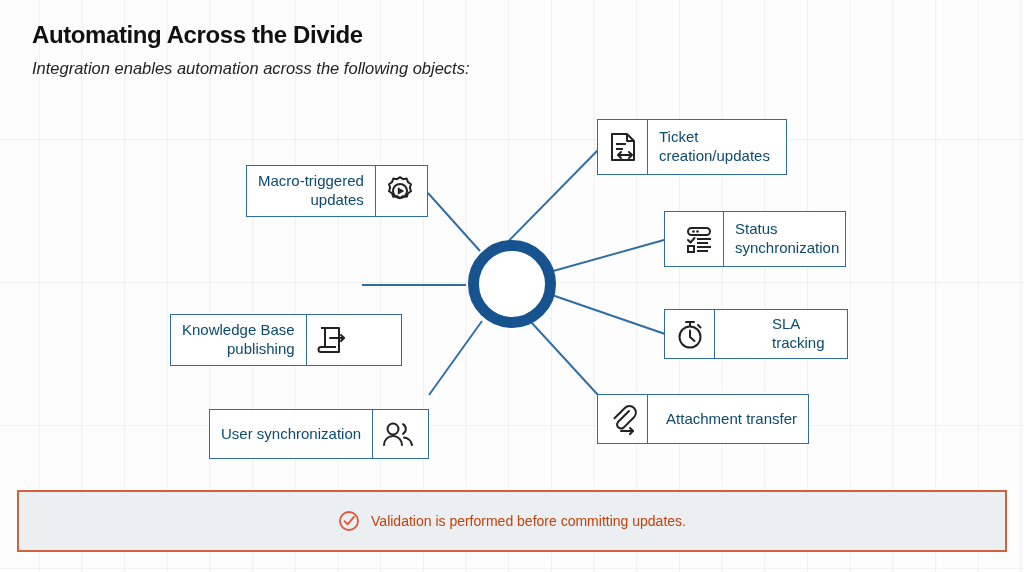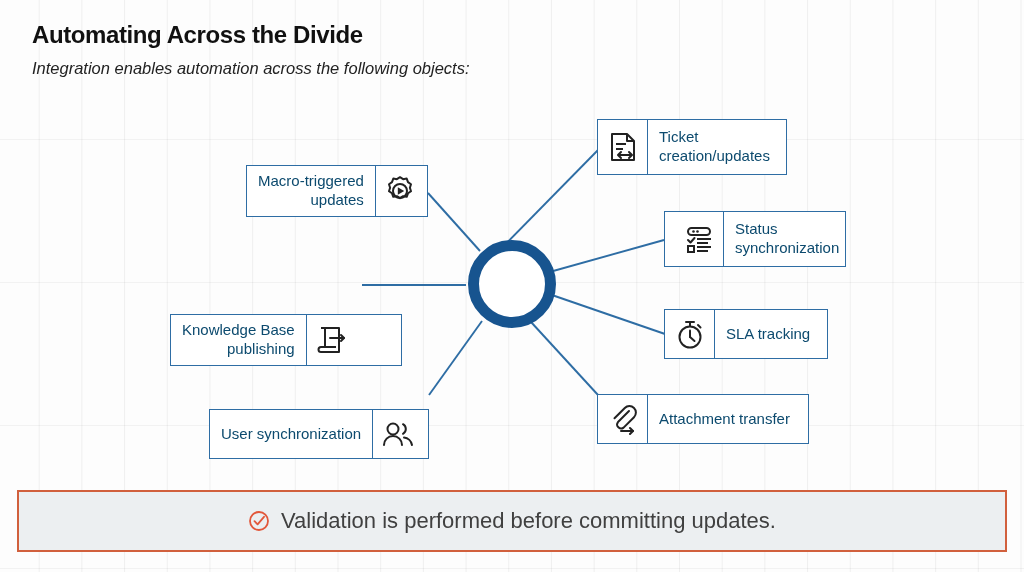--- a/index.html
+++ b/index.html
@@ -107,22 +107,22 @@
     height: 62px;
     box-sizing: border-box;
     border: 2px solid #d1603d;
     background: #eceff1;
     display: flex;
     align-items: center;
     justify-content: center;
     gap: 11px;
   }
   #callout .ctext {
-    font-size: 22px;
-    color: #404040;
+    font-size: 14px;
+    color: #c2410c;
   }
   svg { display: block; }
 </style>
 </head>
 <body>
 
 <div id="slide">
 
   <div id="grid"></div>
 
@@ -174,35 +174,35 @@
           <line x1="13" y1="19" x2="24" y2="19" stroke="#222" stroke-width="2"></line>
           <rect x="4" y="22" width="6" height="6" fill="none" stroke="#222" stroke-width="2"></rect>
           <line x1="13" y1="23" x2="27" y2="23" stroke="#222" stroke-width="2"></line>
           <line x1="13" y1="27" x2="24" y2="27" stroke="#222" stroke-width="2"></line>
         </svg>
       </div>
       <div class="label">Status
 synchronization</div>
     </div>
 
-    <div class="node icon-left" style="left:664px; top:214px; width:164px; height:50px;">
+    <div class="node icon-left" style="left:664px; top:214px; width:184px; height:50px;gap:46px;">
       <div class="icon">
         <svg width="30" height="32" viewBox="0 0 30 32">
           <circle cx="15" cy="19" r="10.5" fill="none" stroke="#222" stroke-width="2"></circle>
           <line x1="11" y1="4" x2="19" y2="4" stroke="#222" stroke-width="2" stroke-linecap="round"></line>
           <line x1="15" y1="4" x2="15" y2="8.5" stroke="#222" stroke-width="2"></line>
           <line x1="15" y1="19" x2="15" y2="12.5" stroke="#222" stroke-width="2" stroke-linecap="round"></line>
           <line x1="15" y1="19" x2="19.5" y2="23" stroke="#222" stroke-width="2" stroke-linecap="round"></line>
           <line x1="23" y1="7" x2="25.5" y2="9.5" stroke="#222" stroke-width="2" stroke-linecap="round"></line>
         </svg>
       </div>
       <div class="label">SLA tracking</div>
     </div>
 
-    <div class="node icon-left" style="left:597px; top:299px; width:212px; height:50px;">
+    <div class="node icon-left" style="left:597px; top:299px; width:212px; height:50px;justify-content:space-between;">
       <div class="icon">
         <svg width="32" height="32" viewBox="0 0 32 32">
           <path d="M22 8 L11 19 a4 4 0 0 0 5.6 5.6 L27 14.2 a6.5 6.5 0 0 0 -9.2 -9.2 L7.5 15.3" fill="none" stroke="#222" stroke-width="2" stroke-linecap="round" stroke-linejoin="round"></path>
           <line x1="14" y1="28" x2="26" y2="28" stroke="#222" stroke-width="2" stroke-linecap="round"></line>
           <path d="M23 25 L26 28 L23 31" fill="none" stroke="#222" stroke-width="2" stroke-linecap="round" stroke-linejoin="round"></path>
         </svg>
       </div>
       <div class="label">Attachment transfer</div>
     </div>
 

